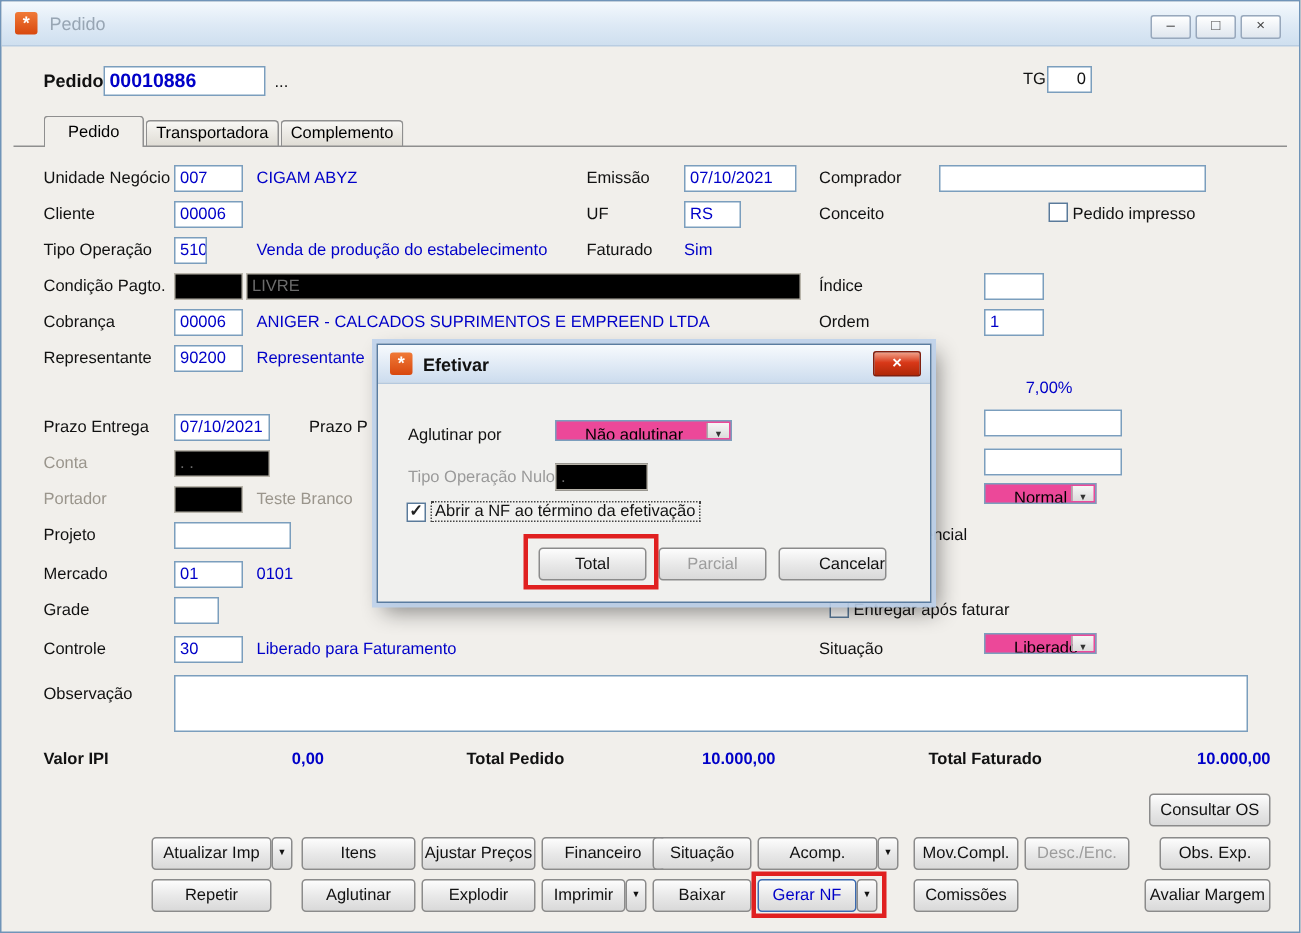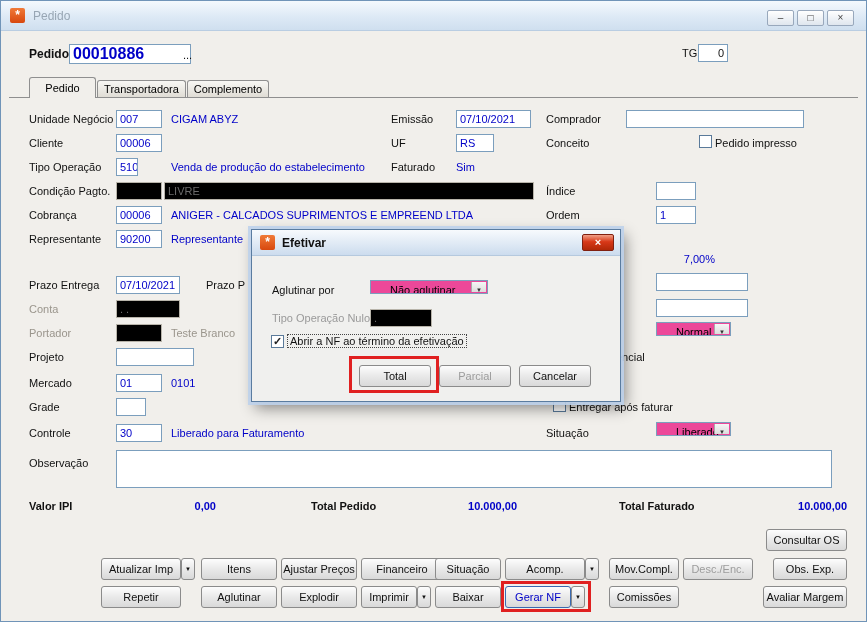--- a/index.html
+++ b/index.html
@@ -67,21 +67,21 @@
 
   <div class="titlebar">
     <div class="app-icon" style="left:9px;top:7px;">*</div>
     <div class="title-text">Pedido</div>
     <div class="winbtn" style="right:72px;">–</div>
     <div class="winbtn" style="right:42px;">□</div>
     <div class="winbtn" style="right:12px;">×</div>
   </div>
 
   <div class="lbl bold" style="left:28px;top:46px;font-size:12px;">Pedido</div>
-  <div class="field" style="left:68px;top:43px;width:122px;height:20px;font-size:16px;font-weight:bold;line-height:16px;">00010886</div>
+  <div class="field" style="left:68px;top:43px;width:108px;height:20px;font-size:13px;font-weight:bold;line-height:16px;">00010886</div>
   <div class="lbl" style="left:182px;top:48px;">...</div>
   <div class="lbl" style="left:681px;top:46px;">TG</div>
   <div class="field right" style="left:697px;top:43px;width:30px;color:#111;">0</div>
 
   <div class="tab active" style="left:28px;width:67px;">Pedido</div>
   <div class="tab" style="left:96px;width:89px;">Transportadora</div>
   <div class="tab" style="left:186px;width:82px;">Complemento</div>
   <div class="tabline"></div>
 
   <div class="lbl" style="left:28px;top:112px;">Unidade Negócio</div>
@@ -208,19 +208,19 @@
     <div class="select" style="left:118px;top:50px;width:118px;">
       <span>Não aglutinar</span>
       <span class="sel-arrow"><span>▼</span></span>
     </div>
     <div class="lbl dim" style="left:20px;top:82px;">Tipo Operação Nulo</div>
     <div class="field disabled" style="left:118px;top:79px;width:62px;">.</div>
     <div class="checkbox" style="left:19px;top:105px;"><span>✓</span></div>
     <div class="lbl focus-dotted" style="left:36px;top:105px;padding:0 2px;">Abrir a NF ao término da efetivação</div>
     <div class="btn" style="left:107px;top:135px;width:72px;">Total</div>
     <div class="btn disabled" style="left:187px;top:135px;width:72px;">Parcial</div>
-    <div class="btn" style="left:267px;top:135px;width:72px;">Cancelar</div>
+    <div class="btn" style="left:267px;top:135px;width:72px;text-align:right;">Cancelar</div>
   </div>
 
   <div class="redbox" style="left:348px;top:355px;width:90px;height:37px;"></div>
   <div class="redbox" style="left:500px;top:580px;width:90px;height:31px;"></div>
 
 </div>
 
 </body></html>

